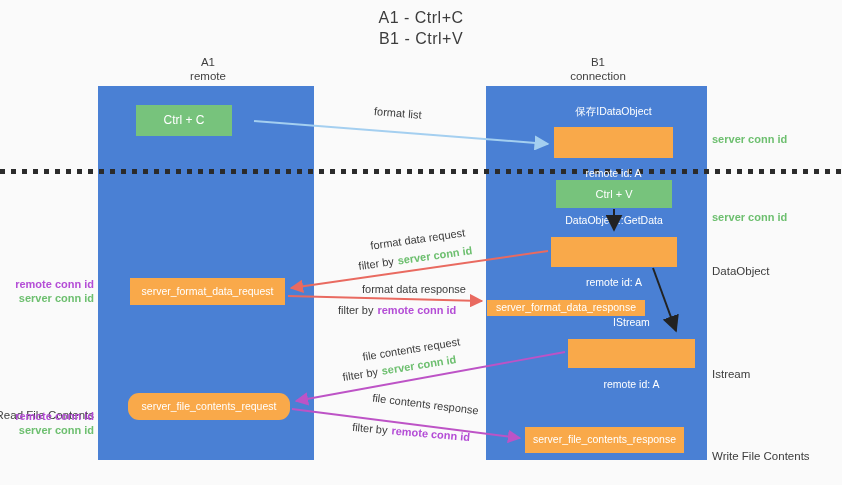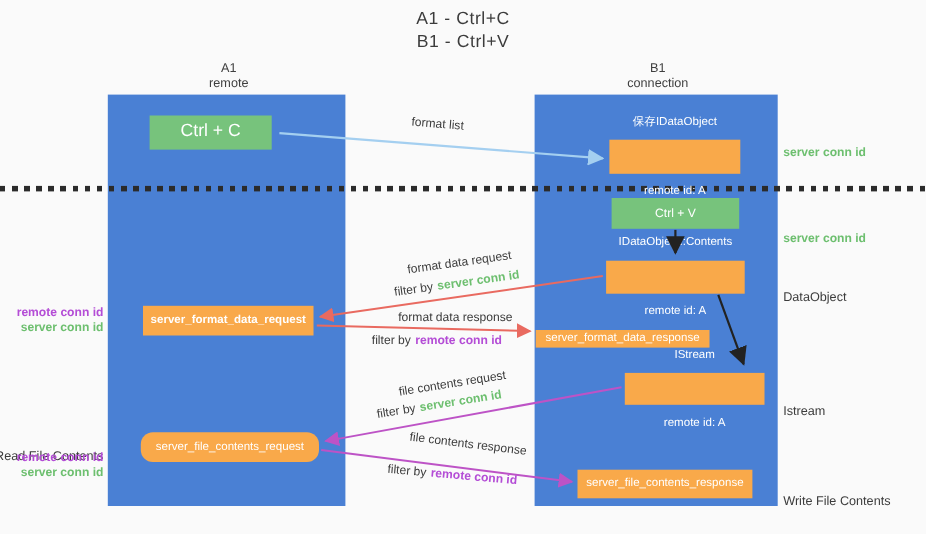--- a/index.html
+++ b/index.html
@@ -19,25 +19,25 @@
   #lane-right{left:486px;width:221px;}
 
   .dotted-separator{position:absolute;left:0;top:169px;width:842px;height:5px;z-index:2;
     background:repeating-linear-gradient(to right,#2b2b2b 0 5px,transparent 5px 11px);}
 
   .node{position:absolute;z-index:3;display:flex;flex-direction:column;align-items:center;
         justify-content:center;color:#fff;text-align:center;font-size:10.5px;line-height:1.3;}
   .node.green{background:#77c37c;}
   .node.orange{background:#f9a94a;gap:48px;}
 
-  #node-ctrl-c{left:136px;top:105px;width:111px;height:31px;font-size:16px;}
+  #node-ctrl-c{left:136px;top:105px;width:96px;height:31px;font-size:12px;}
   #node-save-idataobject{left:554px;top:127px;width:119px;height:31px;}
   #node-ctrl-v{left:556px;top:180px;width:116px;height:28px;font-size:11px;}
   #node-getdata{left:551px;top:237px;width:126px;height:30px;}
-  #node-format-request{left:130px;top:278px;width:155px;height:27px;font-weight:bold;}
+  #node-format-request{left:130px;top:278px;width:155px;height:27px;}
   #node-format-response{left:487px;top:300px;width:158px;height:16px;}
   #node-istream{left:568px;top:339px;width:127px;height:29px;}
   #node-file-request{left:128px;top:393px;width:162px;height:27px;border-radius:11px;}
   #node-file-response{left:525px;top:427px;width:159px;height:26px;}
 
   svg.arrows{position:absolute;left:0;top:0;z-index:4;pointer-events:none;}
 
   .edge-label{position:absolute;z-index:5;font-size:11px;color:#3c3c3c;white-space:nowrap;}
   .edge-label .key-green{color:#6dbf6f;font-weight:bold;margin-left:4px;}
   .edge-label .key-purple{color:#b44dd6;font-weight:bold;margin-left:4px;}
@@ -101,21 +101,21 @@
   <div class="node orange" id="node-save-idataobject">
     <div>保存IDataObject</div>
     <div>remote id: A</div>
   </div>
 
   <div class="node green" id="node-ctrl-v">
     <div>Ctrl + V</div>
   </div>
 
   <div class="node orange" id="node-getdata">
-    <div>IDataObject::Contents</div>
+    <div>DataObject::GetData</div>
     <div>remote id: A</div>
   </div>
 
   <div class="node orange" id="node-format-request">
     <div>server_format_data_request</div>
   </div>
 
   <div class="node orange" id="node-format-response">
     <div>server_format_data_response</div>
   </div>

